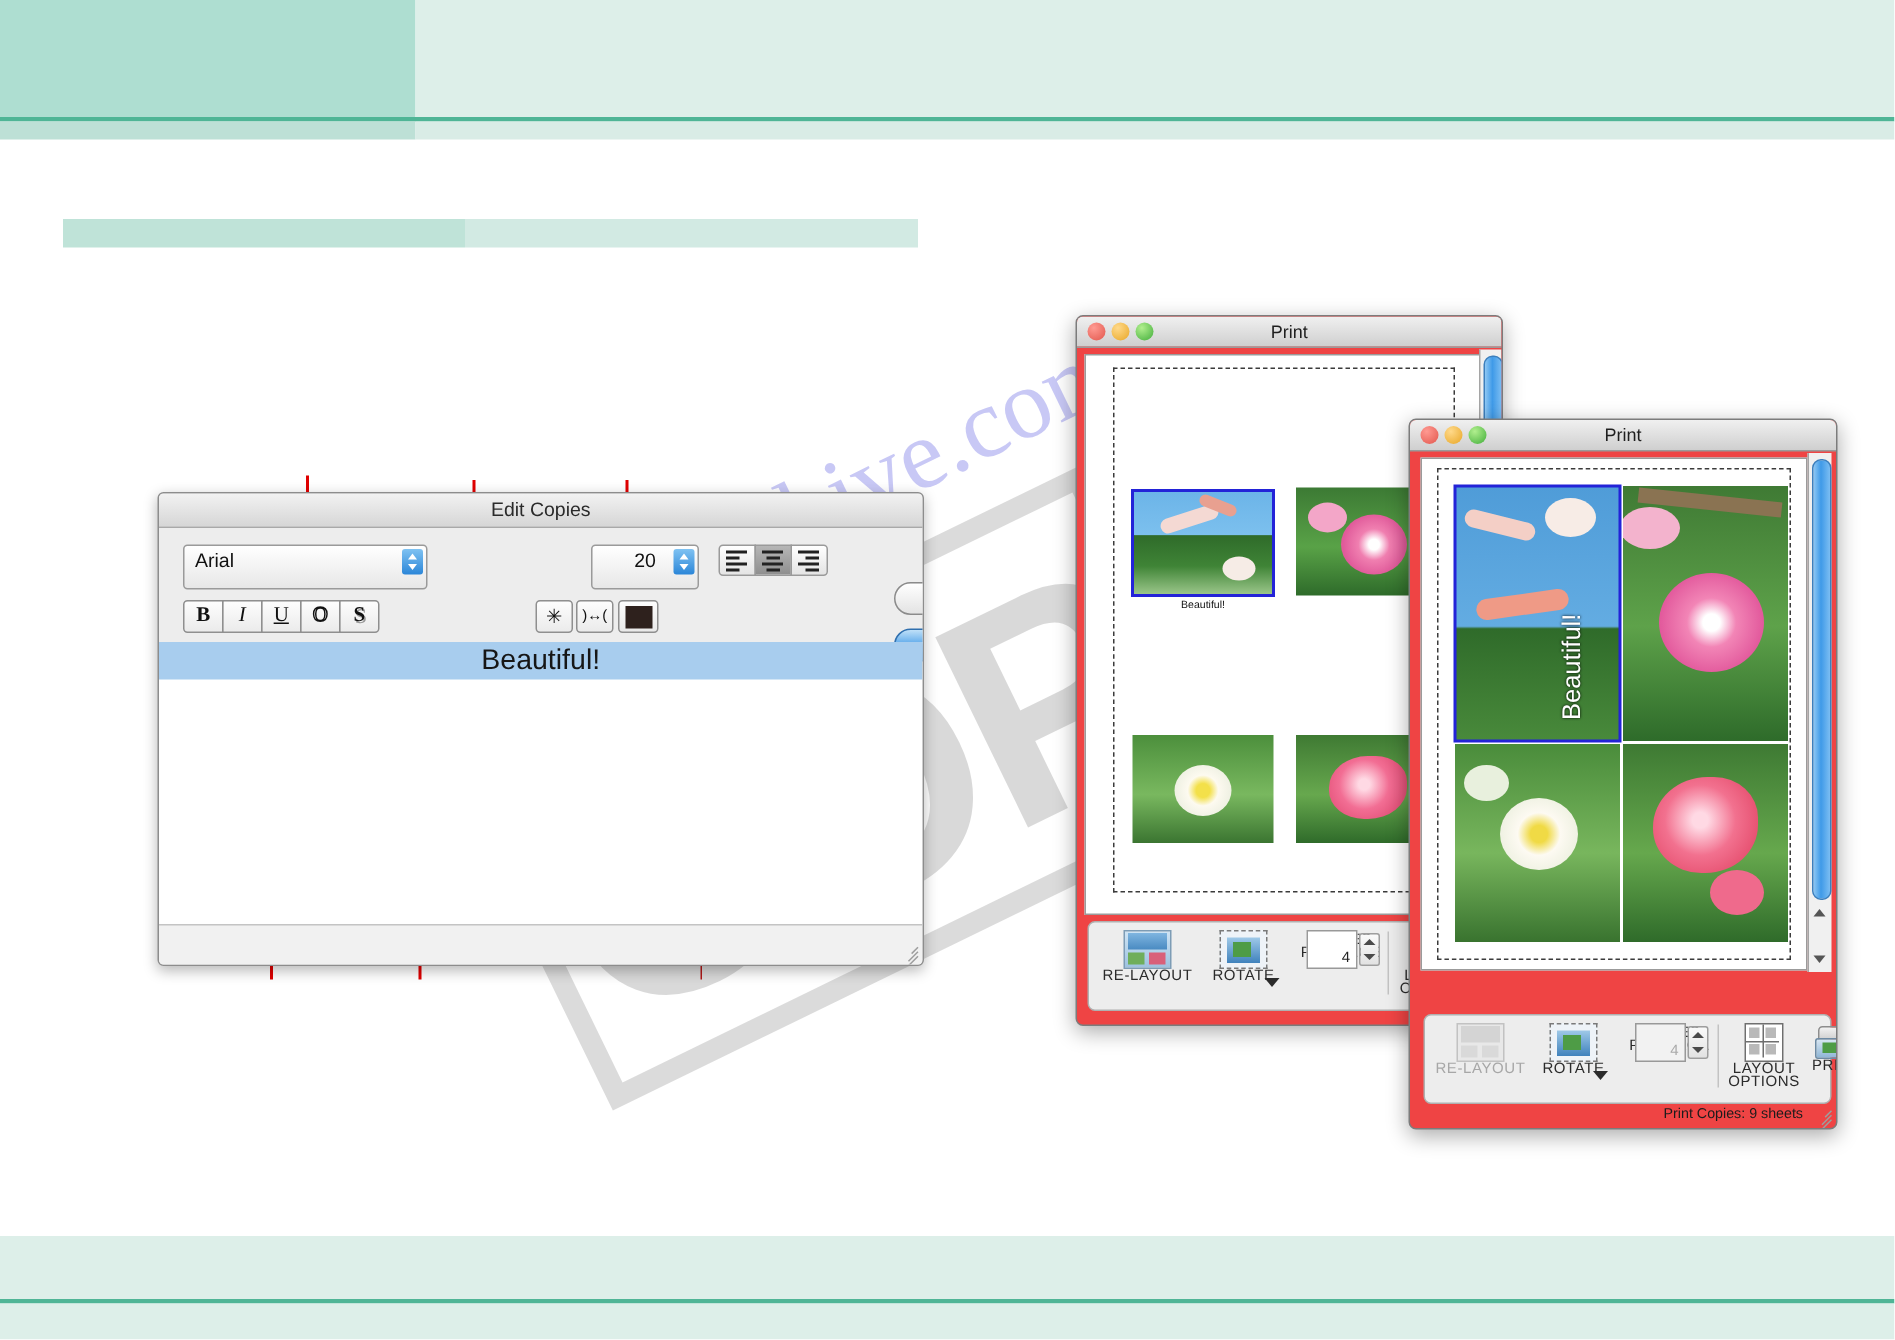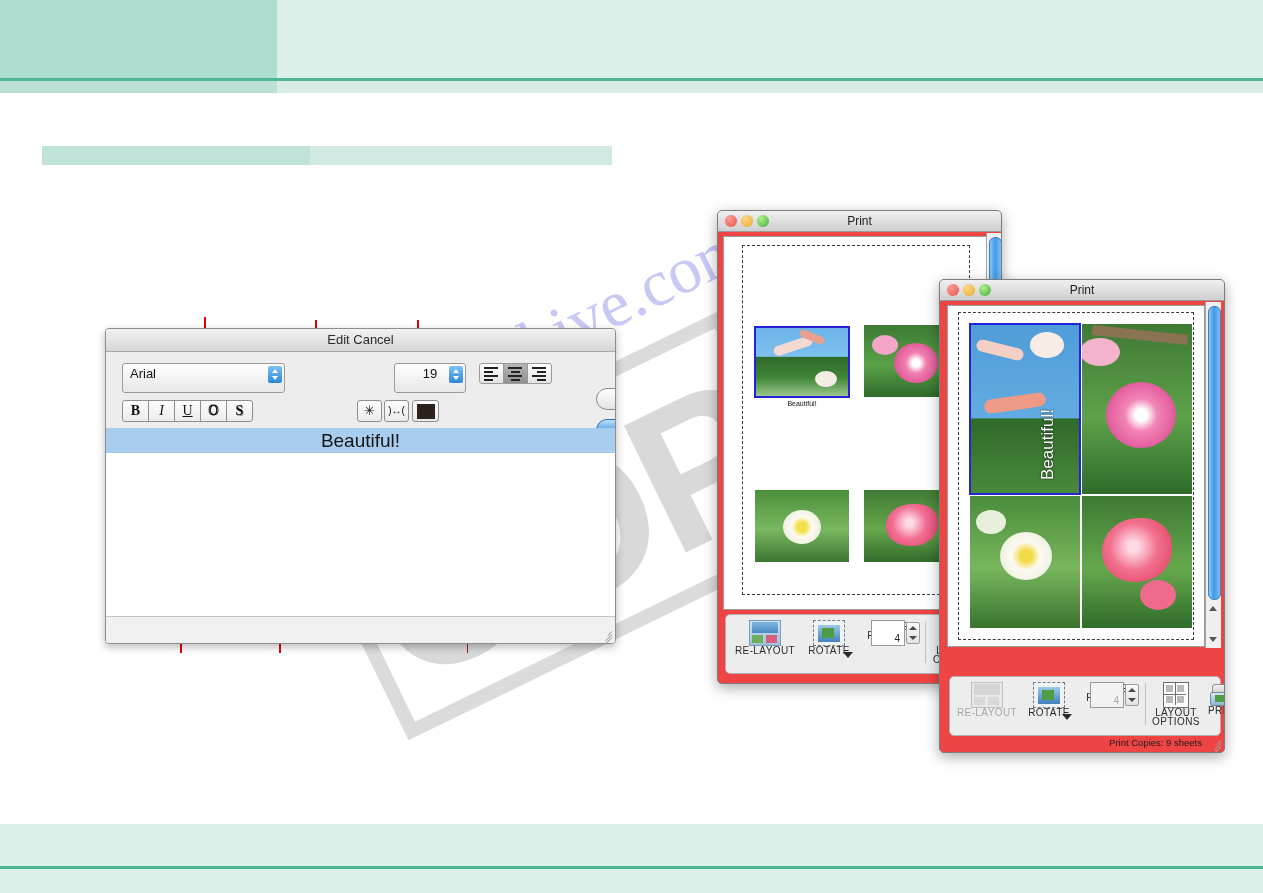--- a/index.html
+++ b/index.html
@@ -215,31 +215,31 @@
 <div class="cl cl-v" style="left:204px;top:317px;width:2px;height:47px;"></div>
 <div class="cl cl-v" style="left:315px;top:320px;width:2px;height:45px;"></div>
 <div class="cl cl-v" style="left:417px;top:320px;width:2px;height:45px;"></div>
 
 <div class="cl cl-v" style="left:180px;top:420px;width:2px;height:233px;"></div>
 <div class="cl cl-v" style="left:279px;top:420px;width:2px;height:233px;"></div>
 <div class="cl cl-h" style="left:330px;top:409px;width:138px;height:2px;"></div>
 <div class="cl cl-thin" style="left:467px;top:409px;width:1px;height:244px;"></div>
 
 <div class="dlg">
-  <div class="dlg-title">Edit Cancel</div>
+  <div class="dlg-title">Edit Copies</div>
 
   <div class="dlg-toolbar">
 
     <div class="combo" style="left:16px;top:11px;width:163px;">
       <span class="cv">Arial</span>
       <span class="stepper"></span>
     </div>
 
     <div class="combo" style="left:288px;top:11px;width:72px;">
-      <span class="cv num">19</span>
+      <span class="cv num">20</span>
       <span class="stepper"></span>
     </div>
 
     <div class="seg" style="left:373px;top:11px;">
       <div class="sbtn">
         <span class="align-gl">
             <i></i>
             <i></i>
             <i></i>
             <i></i>

